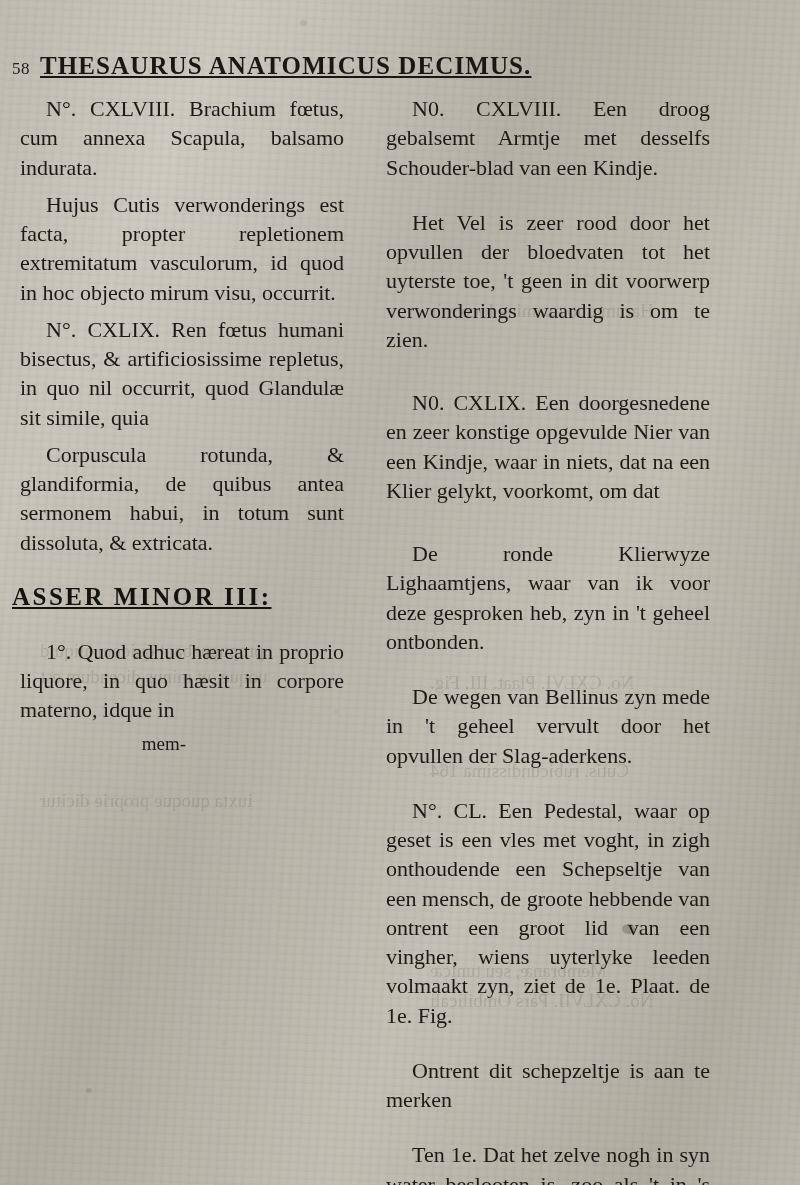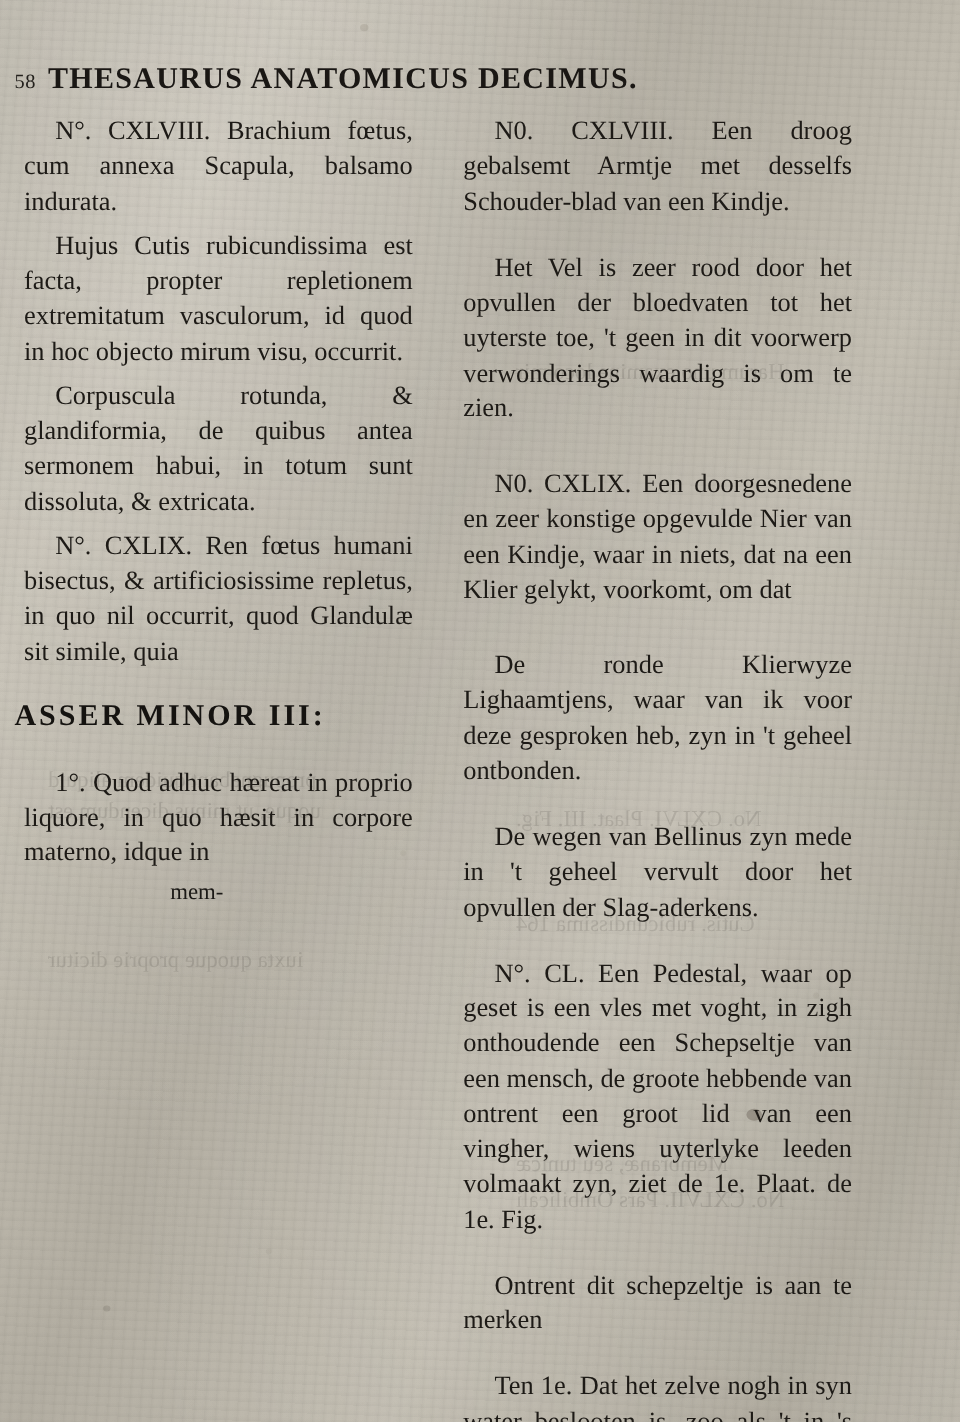--- a/index.html
+++ b/index.html
@@ -63,20 +63,21 @@
     font-size: 17px;
     letter-spacing: 0.5px;
     color: #24211d;
   }
   .running-head {
     font-size: 25px;
     font-weight: bold;
     letter-spacing: 1.1px;
     color: #1a1714;
     white-space: nowrap;
+    text-decoration: underline;
   }
   .columns {
     display: flex;
     gap: 26px;
     margin-top: 2px;
   }
   .col {
     width: 340px;
   }
   .col-left { }
@@ -91,20 +92,21 @@
     hyphens: manual;
   }
   p.indent { text-indent: 26px; }
   .section-head {
     margin-top: 26px;
     margin-bottom: 8px;
     font-size: 25px;
     font-weight: bold;
     letter-spacing: 2.5px;
     color: #151310;
+    text-decoration: underline;
   }
   .section-head.right {
     letter-spacing: 0.8px;
   }
   .gap-sm { height: 10px; }
   .gap-md { height: 18px; }
   .tail {
     text-align: left;
     font-size: 19px;
     margin-top: 2px;
@@ -152,23 +154,23 @@
 
     <div class="header-line">
       <span class="folio">58</span>
       <span class="running-head">THESAURUS ANATOMICUS DECIMUS.</span>
     </div>
 
     <div class="columns">
 
       <div class="col col-left">
         <p class="indent">N°. CXLVIII. Brachium fœtus, cum annexa Scapula, balsamo indurata.</p>
-        <p class="indent">Hujus Cutis rubicundissima est facta, propter repletionem extremitatum vasculorum, id quod in hoc objecto mirum visu, occurrit.</p>
+        <p class="indent">Hujus Cutis verwonderings est facta, propter repletionem extremitatum vasculorum, id quod in hoc objecto mirum visu, occurrit.</p>
+        <p class="indent">N°. CXLIX. Ren fœtus humani bisectus, &amp; artificiosissime repletus, in quo nil occurrit, quod Glandulæ sit simile, quia</p>
         <p class="indent">Corpuscula rotunda, &amp; glandiformia, de quibus antea sermonem habui, in totum sunt dissoluta, &amp; extricata.</p>
-        <p class="indent">N°. CXLIX. Ren fœtus humani bisectus, &amp; artificiosissime repletus, in quo nil occurrit, quod Glandulæ sit simile, quia</p>
 
         <div class="section-head">ASSER MINOR III:</div>
 
         <div class="gap-sm"></div>
         <p class="indent">1°. Quod adhuc hæreat in proprio liquore, in quo hæsit in corpore materno, idque in</p>
         <div class="tail tail-left">mem-</div>
       </div>
 
       <div class="col col-right">
         <p class="indent">N0. CXLVIII. Een droog gebalsemt Armtje met desselfs Schouder-blad van een Kindje.</p>

